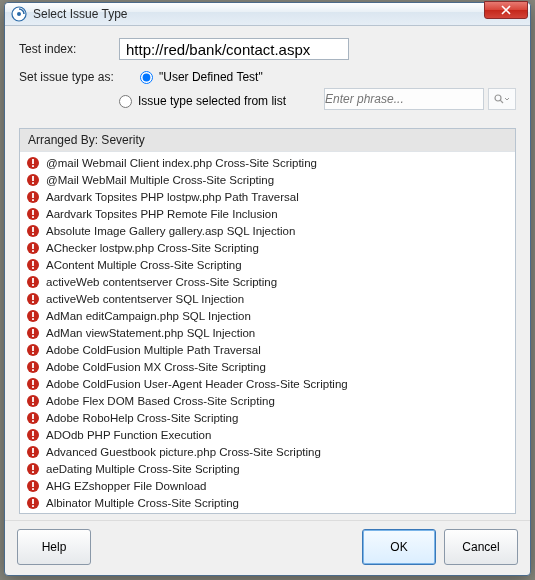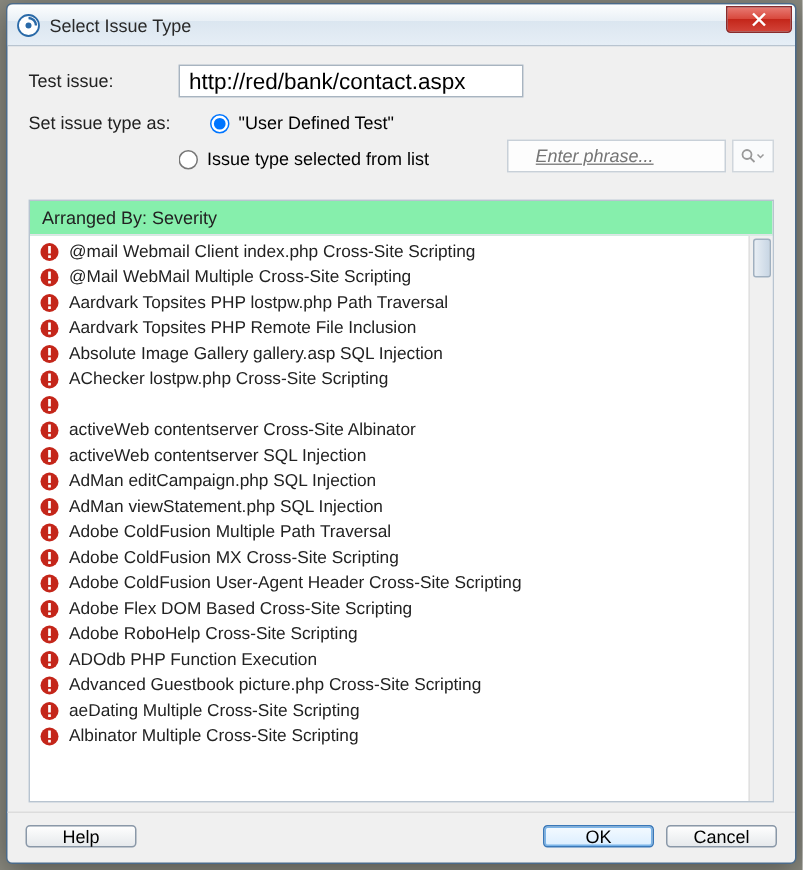--- a/index.html
+++ b/index.html
@@ -33,54 +33,54 @@
     width: 230px; height: 22px; padding: 2px 6px; border: 1px solid #a8b4c0;
     font-family: inherit; font-size: 15px; background: #fff;
   }
   .radio-col { display: flex; align-items: center; gap: 6px; }
   .radio-col input { margin: 0; }
   .radio-row2 { margin-left: 100px; display: flex; align-items: flex-end; gap: 6px; margin-top: 4px; }
   .phrase-box {
     display: flex; align-items: center; gap: 4px; margin-left: auto;
   }
   .phrase-input {
-    width: 146px; height: 22px; padding: 2px 18px; border: 1px solid #c8d0d8;
-    font-family: inherit; font-size: 12px; color: #888; font-style: italic; background: #fdfdfd; text-decoration: underline;
+    width: 160px; height: 22px; padding: 2px 0; border: 1px solid #c8d0d8;
+    font-family: inherit; font-size: 12px; color: #888; font-style: italic; background: #fdfdfd;
   }
   .search-opts {
     width: 28px; height: 22px; border: 1px solid #d0d6dc; background: #fafbfc;
     display: flex; align-items: center; justify-content: center; cursor: pointer; color: #888;
   }
   .list-container {
     flex: 1; margin-top: 12px; border: 1px solid #b8c4d0; background: #fff;
     display: flex; flex-direction: column; overflow: hidden;
   }
   .list-header {
     padding: 4px 8px; color: #222; border-bottom: 1px solid #e0e4e8;
-    background: #86efac;
-  }
-  .list-body { flex: 1; overflow: hidden; display: flex; }
+    background: #e5e5e5;
+  }
+  .list-body { flex: 1; overflow: hidden; display: flex; align-items: flex-end; }
   .list-items { flex: 1; overflow: hidden; padding: 2px 0; }
   .list-item {
     display: flex; align-items: center; padding: 0 6px; height: 17px;
     font-size: 11.5px; color: #222; white-space: nowrap; cursor: pointer;
   }
   .sev-icon { width: 14px; height: 14px; margin-right: 6px; flex-shrink: 0; }
   .scrollbar { width: 16px; background: #f0f0f0; border-left: 1px solid #e0e0e0; position: relative; }
   .scroll-thumb {
     position: absolute; top: 2px; left: 2px; width: 12px; height: 26px;
     background: linear-gradient(to right, #e8eef4, #c8d6e4); border: 1px solid #a0b0c0;
     border-radius: 2px; cursor: pointer;
   }
   .button-bar {
     display: flex; align-items: center; padding: 8px 12px 10px 12px; gap: 8px;
     border-top: 1px solid #dcdcdc;
   }
   .btn {
-    height: 15px; min-width: 74px; padding: 0 12px;
+    height: 36px; min-width: 74px; padding: 0 12px;
     border: 1px solid #8a98a8; border-radius: 3px;
     background: linear-gradient(to bottom, #fefefe, #e6e9ec);
     font-family: inherit; font-size: 12px; cursor: pointer;
   }
   .btn.default {
     border-color: #3a78b8;
     box-shadow: 0 0 0 1px #7ab4e8 inset;
     background: linear-gradient(to bottom, #f4faff, #dbeeff);
   }
   .spacer { flex: 1; }
@@ -101,21 +101,21 @@
     <span class="title">Select Issue Type</span>
     <div class="close-btn">
       <svg viewBox="0 0 10 10">
           <path d="M1 1 L9 9 M9 1 L1 9" stroke="#fff" stroke-width="1.6"></path>
         </svg>
     </div>
   </div>
 
   <div class="content">
     <div class="row">
-      <div class="label-col">Test issue:</div>
+      <div class="label-col">Test index:</div>
       <input class="text-input" type="text" value="http://red/bank/contact.aspx" style="">
     </div>
 
     <div class="row" style="margin-bottom:4px;gap:21px;">
       <div class="label-col">Set issue type as:</div>
       <label class="radio-col">
         <input type="radio" name="itype" checked="" style="">
         <span>"User Defined Test"</span>
       </label>
     </div>
@@ -204,30 +204,31 @@
     <span>AChecker lostpw.php Cross-Site Scripting</span>
   </div>
             <div class="list-item">
     <span class="sev-icon">
       <svg viewBox="0 0 14 14">
                   <circle cx="7" cy="7" r="6" fill="#c4261a"></circle>
                   <rect x="6.1" y="3" width="1.8" height="5" fill="#fff"></rect>
                   <rect x="6.1" y="9.2" width="1.8" height="1.8" fill="#fff"></rect>
                 </svg>
     </span>
-  </div>
-            <div class="list-item">
-    <span class="sev-icon">
-      <svg viewBox="0 0 14 14">
-                  <circle cx="7" cy="7" r="6" fill="#c4261a"></circle>
-                  <rect x="6.1" y="3" width="1.8" height="5" fill="#fff"></rect>
-                  <rect x="6.1" y="9.2" width="1.8" height="1.8" fill="#fff"></rect>
-                </svg>
-    </span>
-    <span>activeWeb contentserver Cross-Site Albinator</span>
+    <span>AContent Multiple Cross-Site Scripting</span>
+  </div>
+            <div class="list-item">
+    <span class="sev-icon">
+      <svg viewBox="0 0 14 14">
+                  <circle cx="7" cy="7" r="6" fill="#c4261a"></circle>
+                  <rect x="6.1" y="3" width="1.8" height="5" fill="#fff"></rect>
+                  <rect x="6.1" y="9.2" width="1.8" height="1.8" fill="#fff"></rect>
+                </svg>
+    </span>
+    <span>activeWeb contentserver Cross-Site Scripting</span>
   </div>
             <div class="list-item">
     <span class="sev-icon">
       <svg viewBox="0 0 14 14">
                   <circle cx="7" cy="7" r="6" fill="#c4261a"></circle>
                   <rect x="6.1" y="3" width="1.8" height="5" fill="#fff"></rect>
                   <rect x="6.1" y="9.2" width="1.8" height="1.8" fill="#fff"></rect>
                 </svg>
     </span>
     <span>activeWeb contentserver SQL Injection</span>
@@ -324,20 +325,30 @@
   </div>
             <div class="list-item">
     <span class="sev-icon">
       <svg viewBox="0 0 14 14">
                   <circle cx="7" cy="7" r="6" fill="#c4261a"></circle>
                   <rect x="6.1" y="3" width="1.8" height="5" fill="#fff"></rect>
                   <rect x="6.1" y="9.2" width="1.8" height="1.8" fill="#fff"></rect>
                 </svg>
     </span>
     <span>aeDating Multiple Cross-Site Scripting</span>
+  </div>
+            <div class="list-item">
+    <span class="sev-icon">
+      <svg viewBox="0 0 14 14">
+                  <circle cx="7" cy="7" r="6" fill="#c4261a"></circle>
+                  <rect x="6.1" y="3" width="1.8" height="5" fill="#fff"></rect>
+                  <rect x="6.1" y="9.2" width="1.8" height="1.8" fill="#fff"></rect>
+                </svg>
+    </span>
+    <span>AHG EZshopper File Download</span>
   </div>
             <div class="list-item">
     <span class="sev-icon">
       <svg viewBox="0 0 14 14">
                   <circle cx="7" cy="7" r="6" fill="#c4261a"></circle>
                   <rect x="6.1" y="3" width="1.8" height="5" fill="#fff"></rect>
                   <rect x="6.1" y="9.2" width="1.8" height="1.8" fill="#fff"></rect>
                 </svg>
     </span>
     <span>Albinator Multiple Cross-Site Scripting</span>

